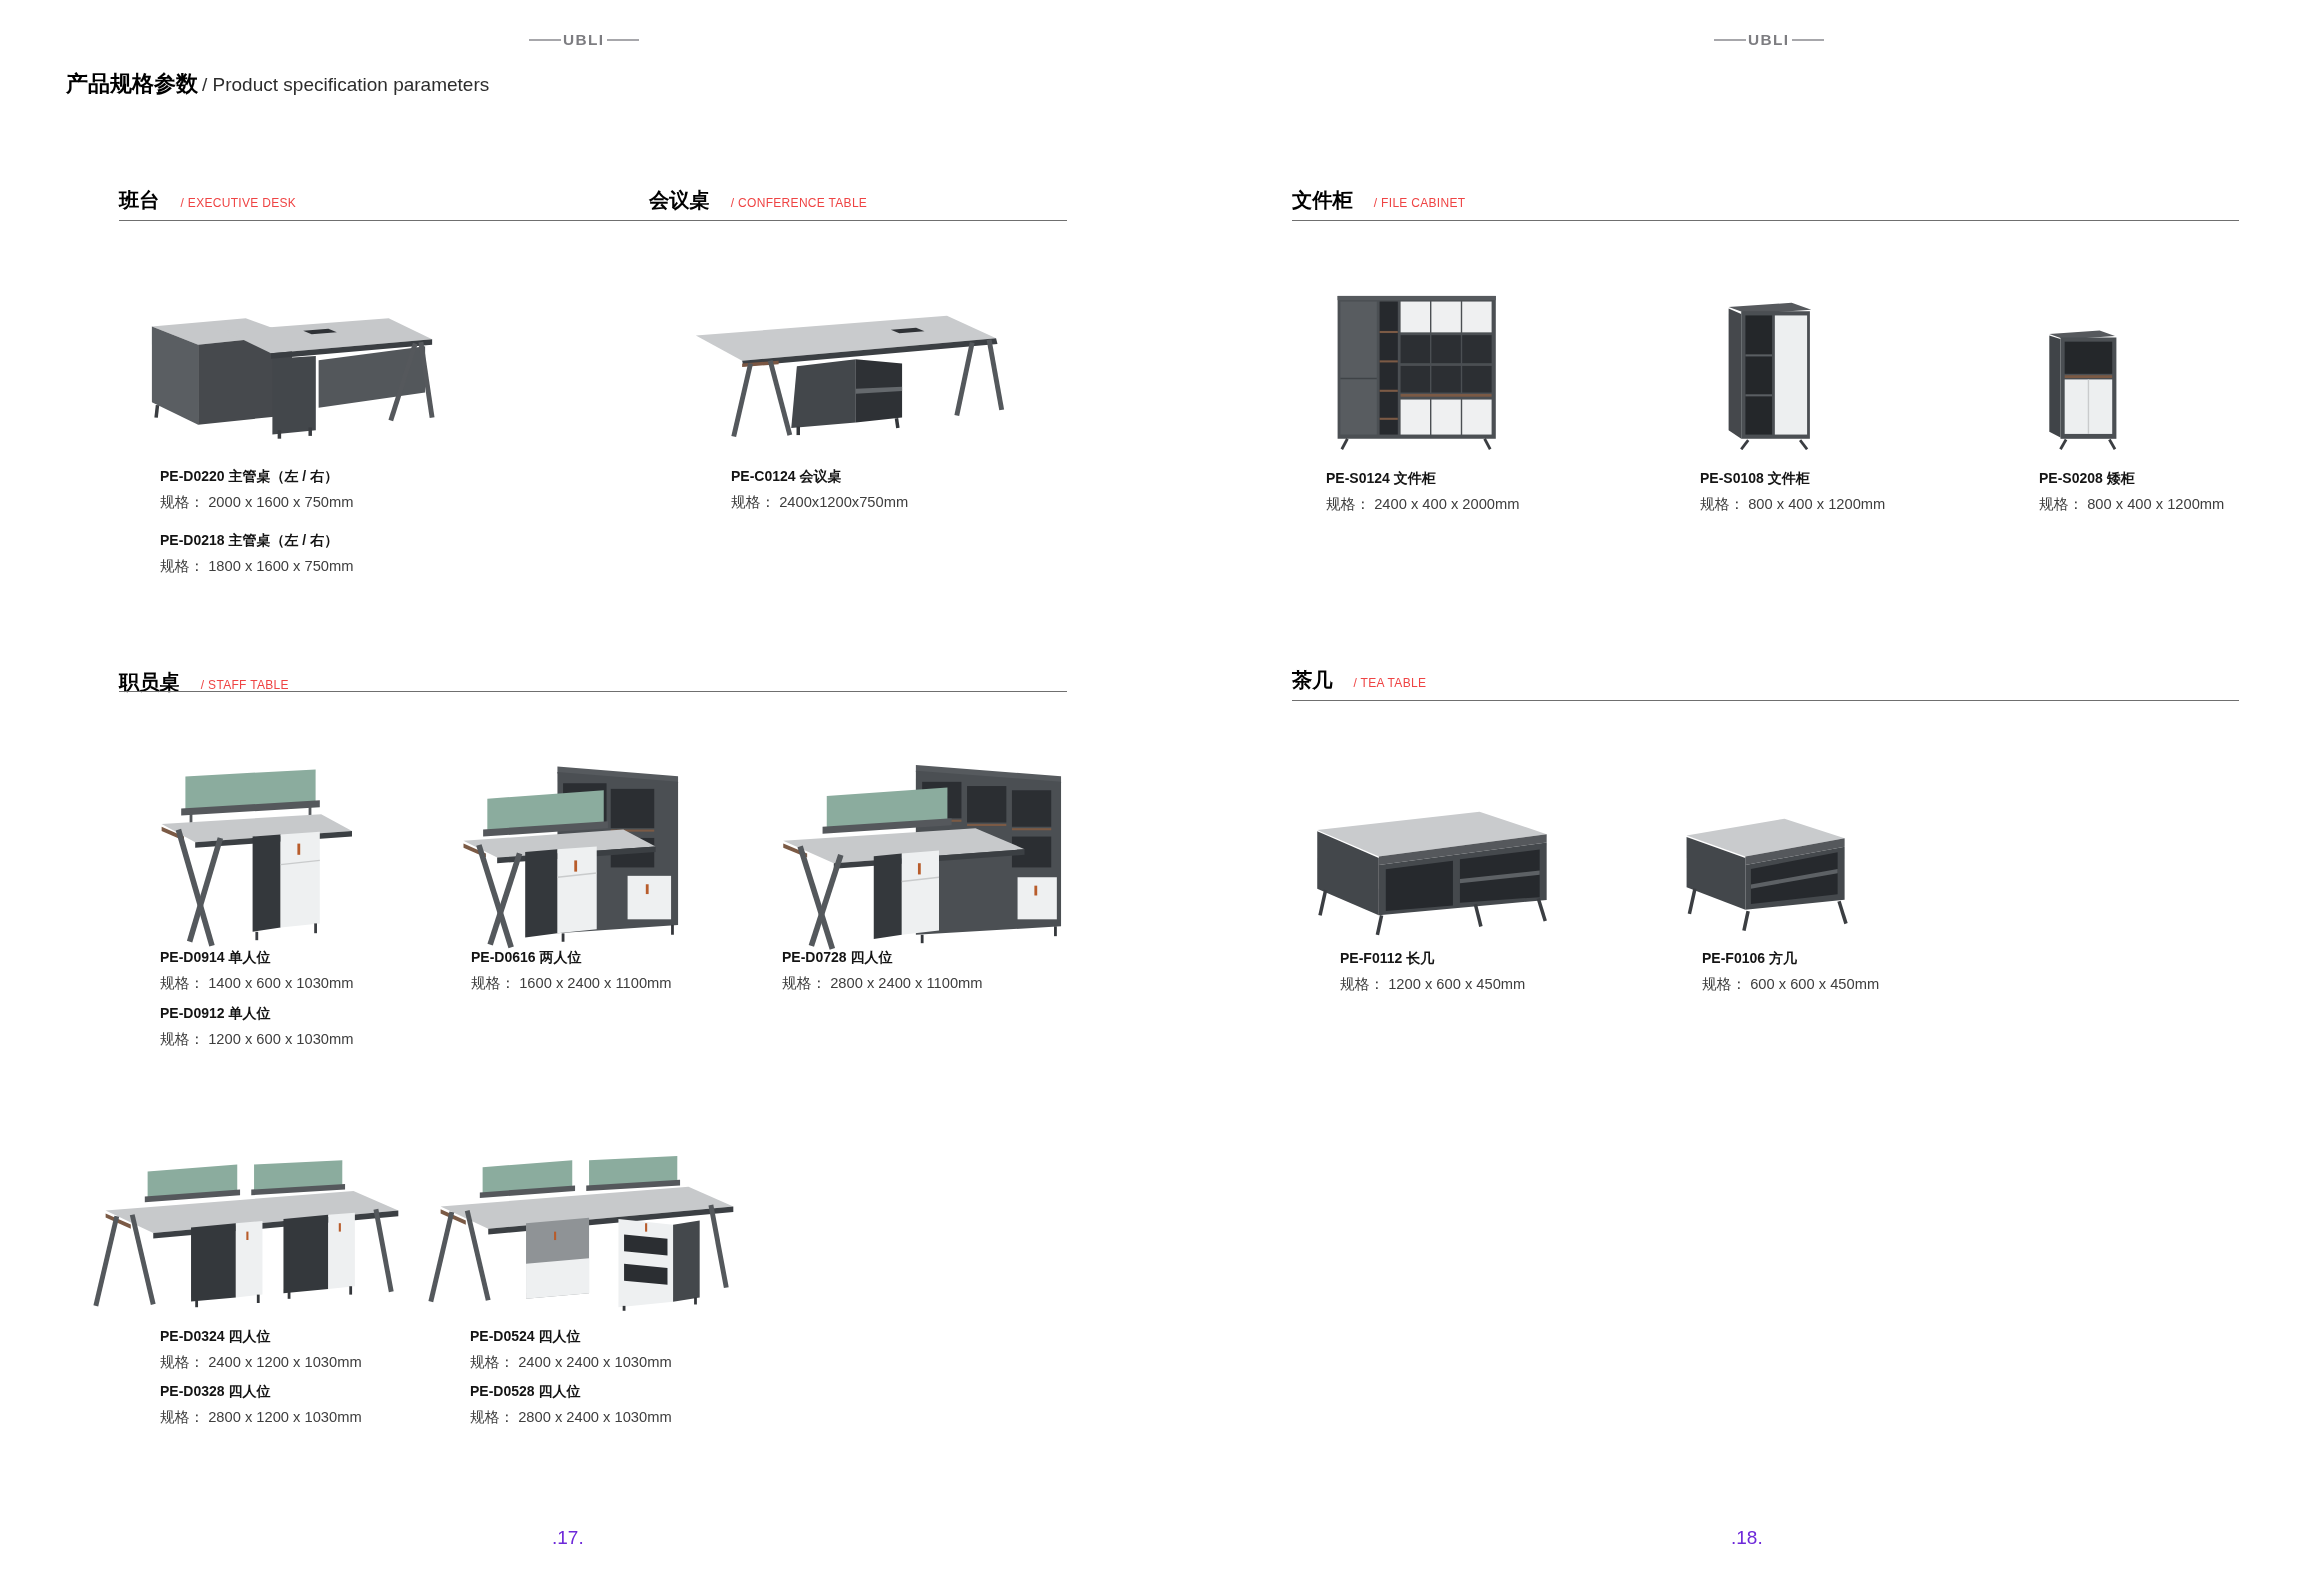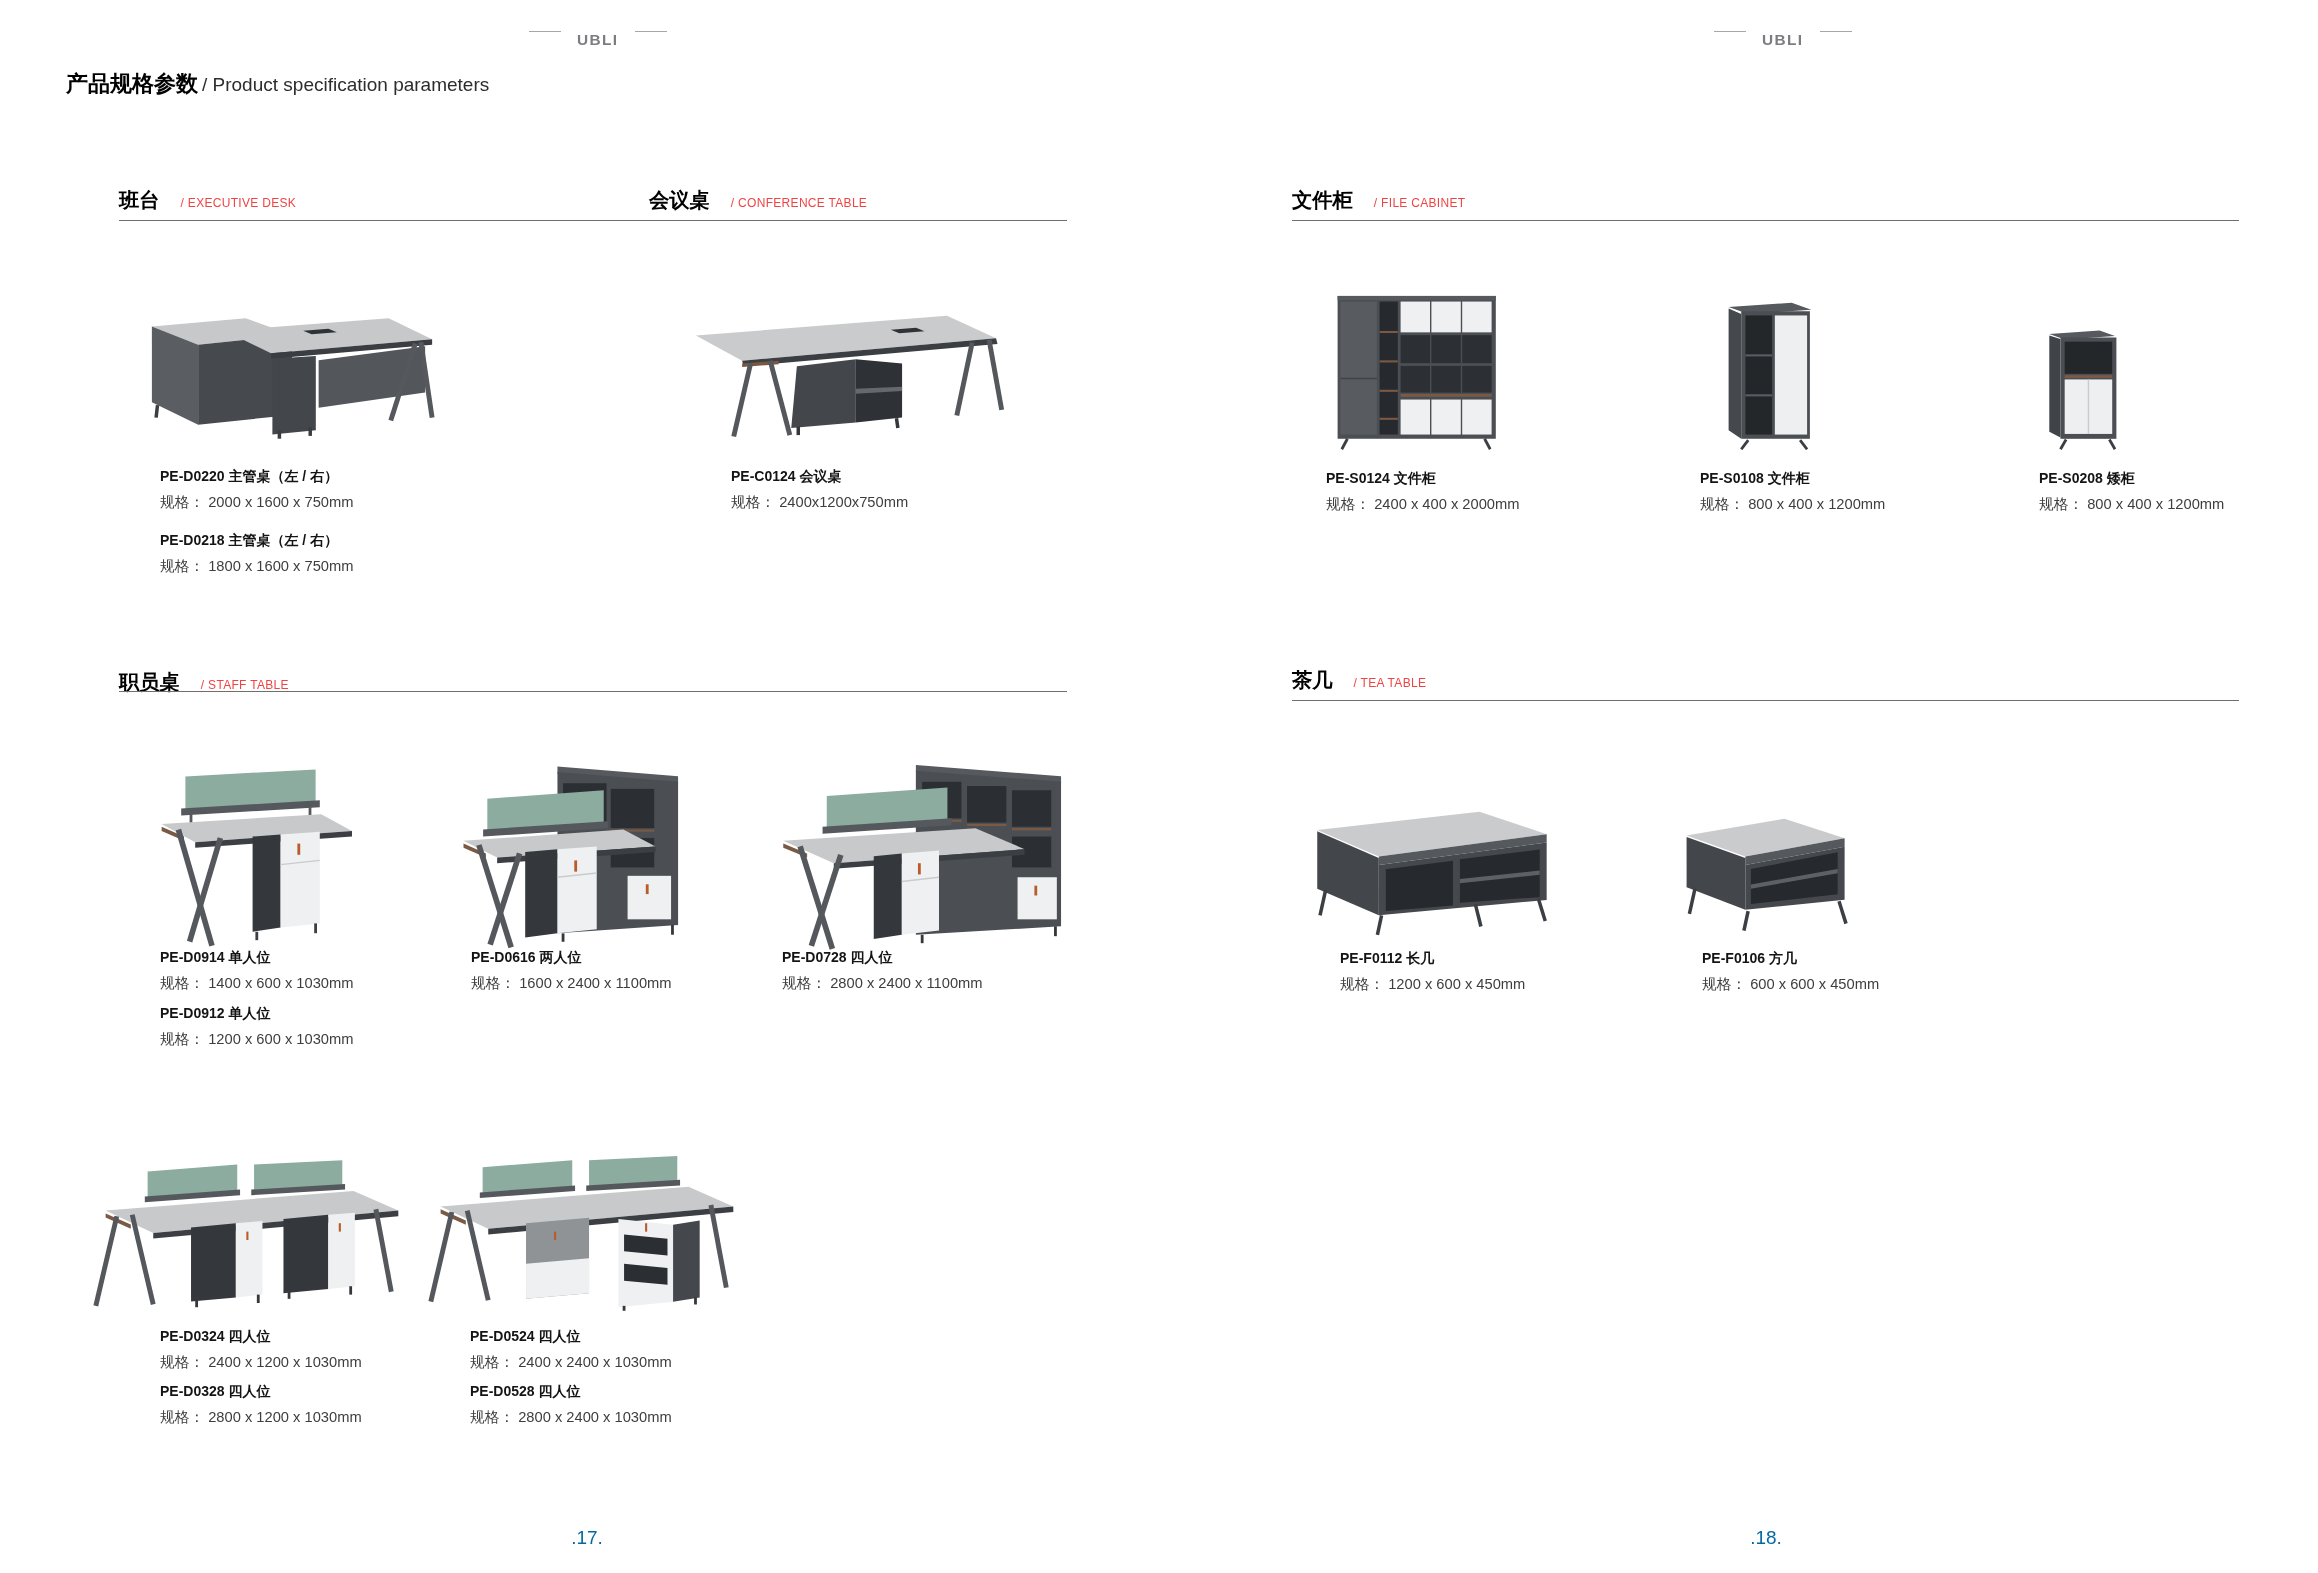--- a/index.html
+++ b/index.html
@@ -1,33 +1,33 @@
 <!DOCTYPE html>
 <html style="font-size:11.2px"><head>
 <meta charset="utf-8">
 <style>
   html,body{margin:0;padding:0}
   body{
     width:2319px;height:1573px;position:relative;background:#ffffff;
     font-family:"Liberation Sans",sans-serif;overflow:hidden;color:#111;
   }
-  .logo{position:absolute;display:flex;align-items:flex-start;gap:16px;color:#7d7d81}
+  .logo{position:absolute;display:flex;align-items:center;gap:2px;color:#7d7d81}
   .logo-line{width:32px;height:1.4px;background:#a7a7ab}
   .logo-text{font-size:15.4px;font-weight:700;letter-spacing:1.4px}
   .title{position:absolute;display:flex;align-items:baseline;gap:4px;white-space:nowrap}
   .title-zh{font-size:22px;font-weight:700;color:#000}
   .title-en{font-size:19px;color:#2d2d2d}
   .sec{position:absolute;display:flex;align-items:baseline;gap:21px;white-space:nowrap}
   .sec-zh{font-size:20.3px;font-weight:700;color:#000}
   .sec-en{font-size:12px;color:#ef4444;letter-spacing:0.3px}
   .rule{position:absolute;height:0;border-top:1.4px solid #6f6f6f}
   .plabel{position:absolute;white-space:nowrap}
   .pname{font-size:14px;font-weight:700;color:#141414;line-height:21px}
   .pspec{font-size:14.7px;color:#3e3e3e;margin-top:5.6px;line-height:18px}
-  .pagenum{position:absolute;width:70px;text-align:center;font-size:19px;color:#0369a1}
+  .pagenum{position:absolute;width:70px;font-size:19px;color:#6d28d9}
   .pimg{position:absolute}
   .pimg svg{width:100%;height:100%;display:block}
 </style>
 </head>
 <body>
 
 <div class="logo" style="left:529px;top:31px">
   <span class="logo-line"></span>
   <span class="logo-text">UBLI</span>
   <span class="logo-line"></span>

